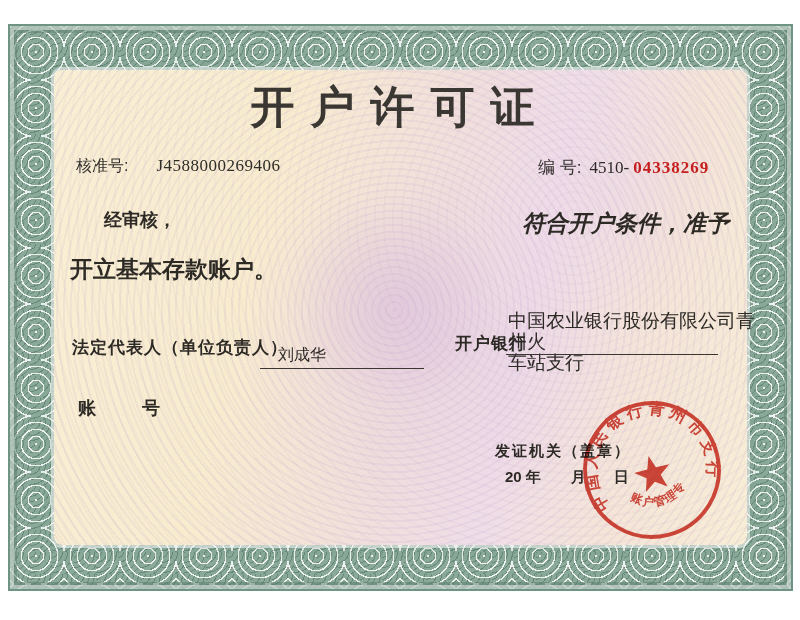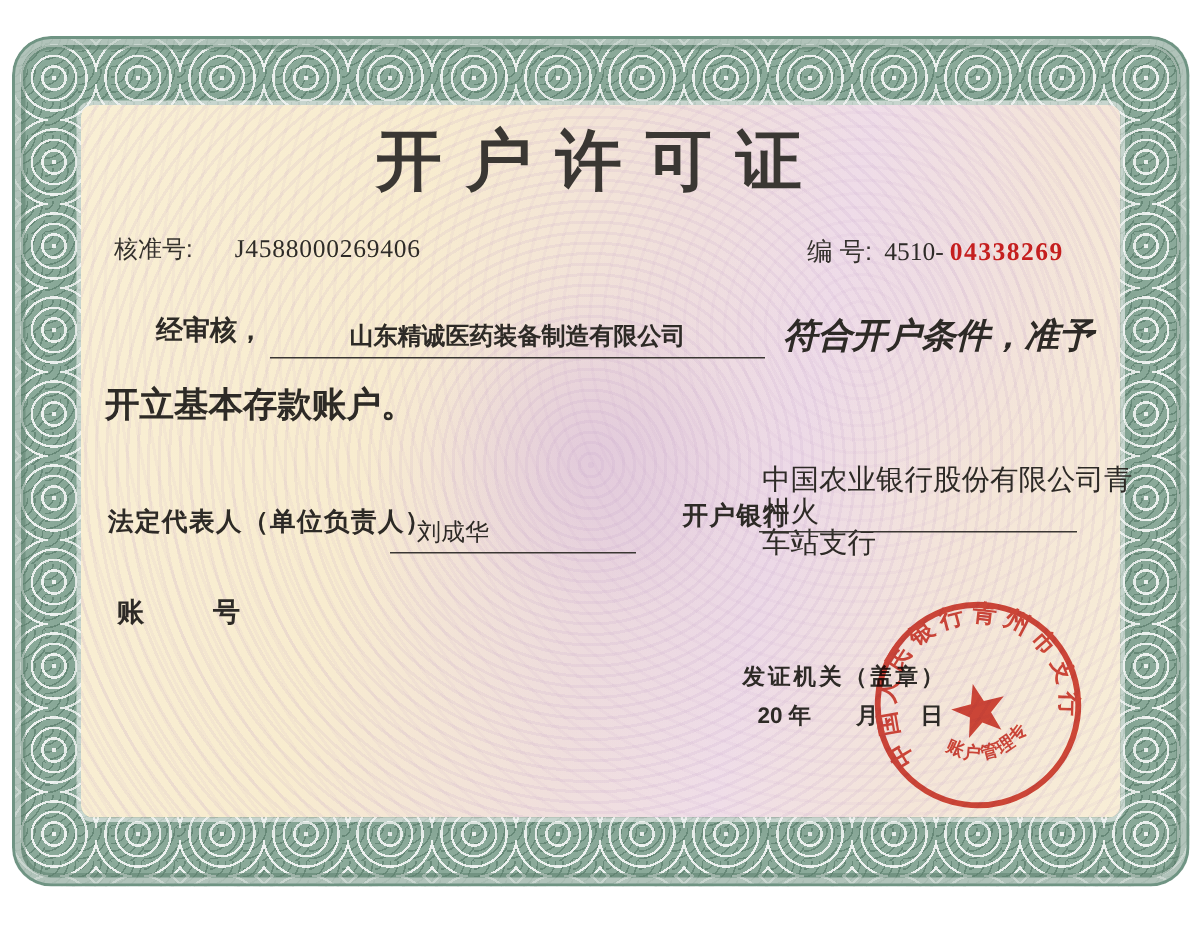--- a/index.html
+++ b/index.html
@@ -8,21 +8,20 @@
 
   
   .certificate{
     position:absolute;left:8px;top:24px;width:785px;height:567px;
     background-color:#8aa999;
     background-image:
       repeating-radial-gradient(circle at 28px 28px, rgba(255,255,255,0.85) 0 1.5px, rgba(255,255,255,0) 1.5px 7px),
       repeating-radial-gradient(circle at 0 0, rgba(46,84,66,0.38) 0 1px, rgba(0,0,0,0) 1px 5px);
     background-size:56px 56px, 22px 22px;
     box-shadow: inset 0 0 0 2px #6f9483, inset 0 0 0 6px rgba(255,255,255,0.45), inset 0 0 0 9px rgba(94,130,112,0.55);
-    border-radius: 26px;
   }
 
   
   .inner{
     position:absolute;left:46px;top:46px;right:46px;bottom:46px;
     border-radius:8px;
     background-image:
       repeating-radial-gradient(circle at 340px 240px, rgba(186,150,196,0.13) 0 2px, rgba(255,255,255,0) 2px 7px),
       repeating-radial-gradient(circle at 520px 150px, rgba(196,160,200,0.09) 0 2px, rgba(255,255,255,0) 2px 9px),
       radial-gradient(circle 150px at 49% 49%, rgba(214,184,218,0.45), rgba(214,184,218,0) 72%),
@@ -97,23 +96,20 @@
       <div class="row-approval">
         <span class="lbl">核准号:</span><span class="val">J4588000269406</span>
       </div>
 
       <div class="row-serial">
         <span class="lbl">编 号:</span><span class="pre">4510-</span><span class="num">04338269</span>
       </div>
 
       <div class="statement">
         <span class="prefix">经审核，</span>
-        <div class="company-line">
-          <span>山东精诚医药装备制造有限公司</span>
-        </div>
         <span class="suffix">符合开户条件，准予</span>
       </div>
 
       <div class="line2">开立基本存款账户。</div>
 
       <div class="row-legal">
         <span class="lbl">法定代表人（单位负责人）</span>
         <div class="field">
           <span>刘成华</span>
         </div>

